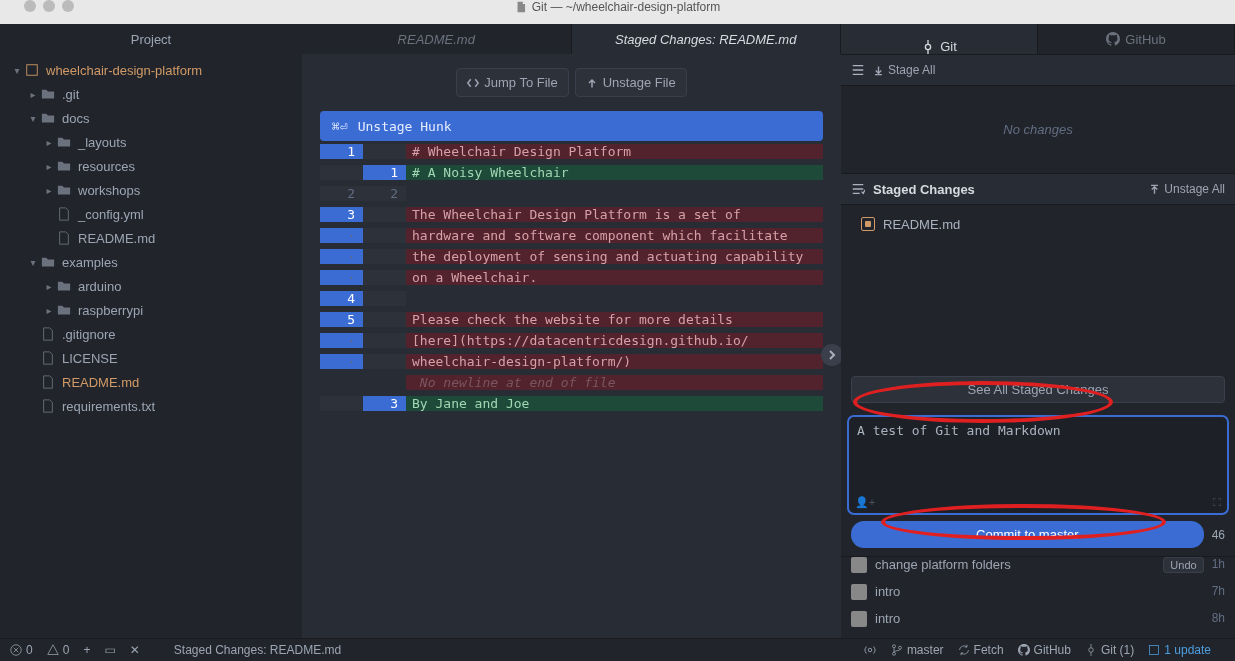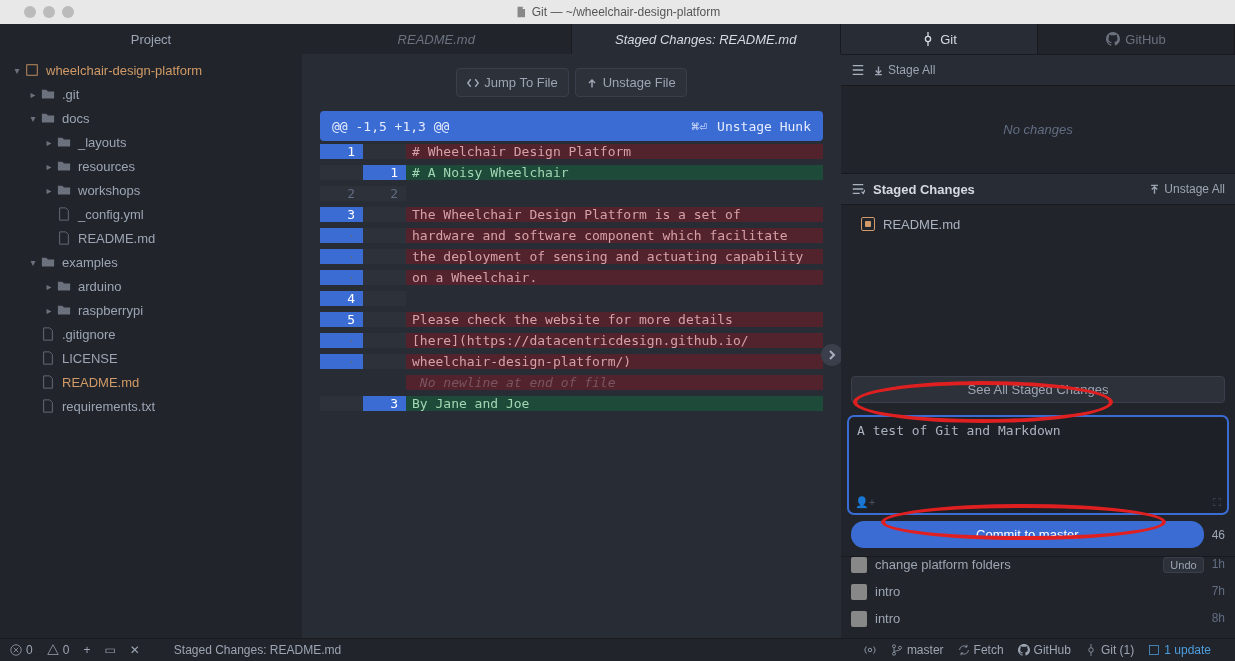--- a/index.html
+++ b/index.html
@@ -1,19 +1,19 @@
 <!DOCTYPE html>
 <html><head>
 <meta charset="utf-8">
 <style>
 * { margin: 0; padding: 0; box-sizing: border-box; }
 body { font-family: -apple-system, BlinkMacSystemFont, "Segoe UI", sans-serif; background: #282c34; color: #abb2bf; font-size: 13px; overflow: hidden; width: 1235px; height: 661px; }
 
 
-.titlebar { height: 24px; background: #e8e8e8; display: flex; align-items: center; padding: 0 24px; position: relative; }
+.titlebar { height: 24px; background: #e8e8e8; display: flex; padding: 0 24px; position: relative; }
 .traffic-lights { display: flex; gap: 7px; }
 .traffic-light { width: 12px; height: 12px; border-radius: 50%; background: #bbb; }
 .titlebar-title { position: absolute; left: 50%; transform: translateX(-50%); color: #555; font-size: 12px; display: flex; align-items: center; gap: 5px; }
 .titlebar-icon { width: 12px; height: 12px; }
 
 
 .main { display: flex; height: 614px; }
 .sidebar-left { width: 302px; background: #21252b; display: flex; flex-direction: column; }
 .center-pane { flex: 1; background: #282c34; display: flex; flex-direction: column; position: relative; }
 .sidebar-right { width: 394px; background: #21252b; display: flex; flex-direction: column; }
@@ -57,21 +57,21 @@
 .diff-line.eof .line-content { background: #53232d; color: #7a5560; font-style: italic; }
 .diff-line.context.plain .line-content { background: transparent; }
 .dot-marker { color: #636d83; }
 
 
 .collapse-chevron { position: absolute; right: -2px; top: 320px; width: 22px; height: 22px; background: #3a3f4b; border-radius: 50%; display: flex; align-items: center; justify-content: center; color: #abb2bf; cursor: pointer; }
 
 
 .right-tabs { display: flex; height: 30px; }
 .right-tab { flex: 1; display: flex; align-items: center; justify-content: center; gap: 5px; color: #6b717d; cursor: pointer; border-right: 1px solid #181a1f; }
-.right-tab.active { color: #d7dae0; background: #282c34; }
+.right-tab.active { color: #d7dae0; background: #282c34; align-items: flex-end; }
 
 
 .changes-header { display: flex; align-items: center; height: 32px; padding: 0 10px; background: #282c34; border-top: 1px solid #181a1f; border-bottom: 1px solid #181a1f; }
 .changes-header .title { flex: 1; color: #d7dae0; font-weight: 600; }
 .changes-header .action { color: #9da5b3; font-size: 12px; cursor: pointer; display: flex; align-items: center; gap: 4px; }
 .changes-body { padding: 6px 0; }
 .changes-empty { text-align: center; color: #636d83; font-style: italic; padding: 30px 0; }
 .changes-row { display: flex; align-items: center; height: 26px; padding: 0 20px; cursor: pointer; }
 .changes-row .status-badge { width: 14px; height: 14px; border: 1px solid #d19a66; border-radius: 2px; margin-right: 8px; display: flex; align-items: center; justify-content: center; }
 .changes-row .status-badge::after { content: ""; width: 6px; height: 6px; background: #d19a66; border-radius: 1px; }
@@ -282,21 +282,20 @@
       </div>
       <div class="diff-btn">
         <svg viewBox="0 0 16 16">
             <path d="M8 14V4M4 8l4-4 4 4" stroke="currentColor" fill="none" stroke-width="2"></path>
           </svg>
         <span>Unstage File</span>
       </div>
     </div>
 
     <div class="hunk-header">
-      <span class="hunk-range">@@ -1,5 +1,3 @@</span>
       <div class="hunk-actions">
         <span>⌘⏎</span>
         <span>Unstage Hunk</span>
       </div>
     </div>
 
     <div class="diff-body" id="diff-body">
         <div class="diff-line removed">
           <div class="gutter">
             <div class="gutter-old">1</div>

